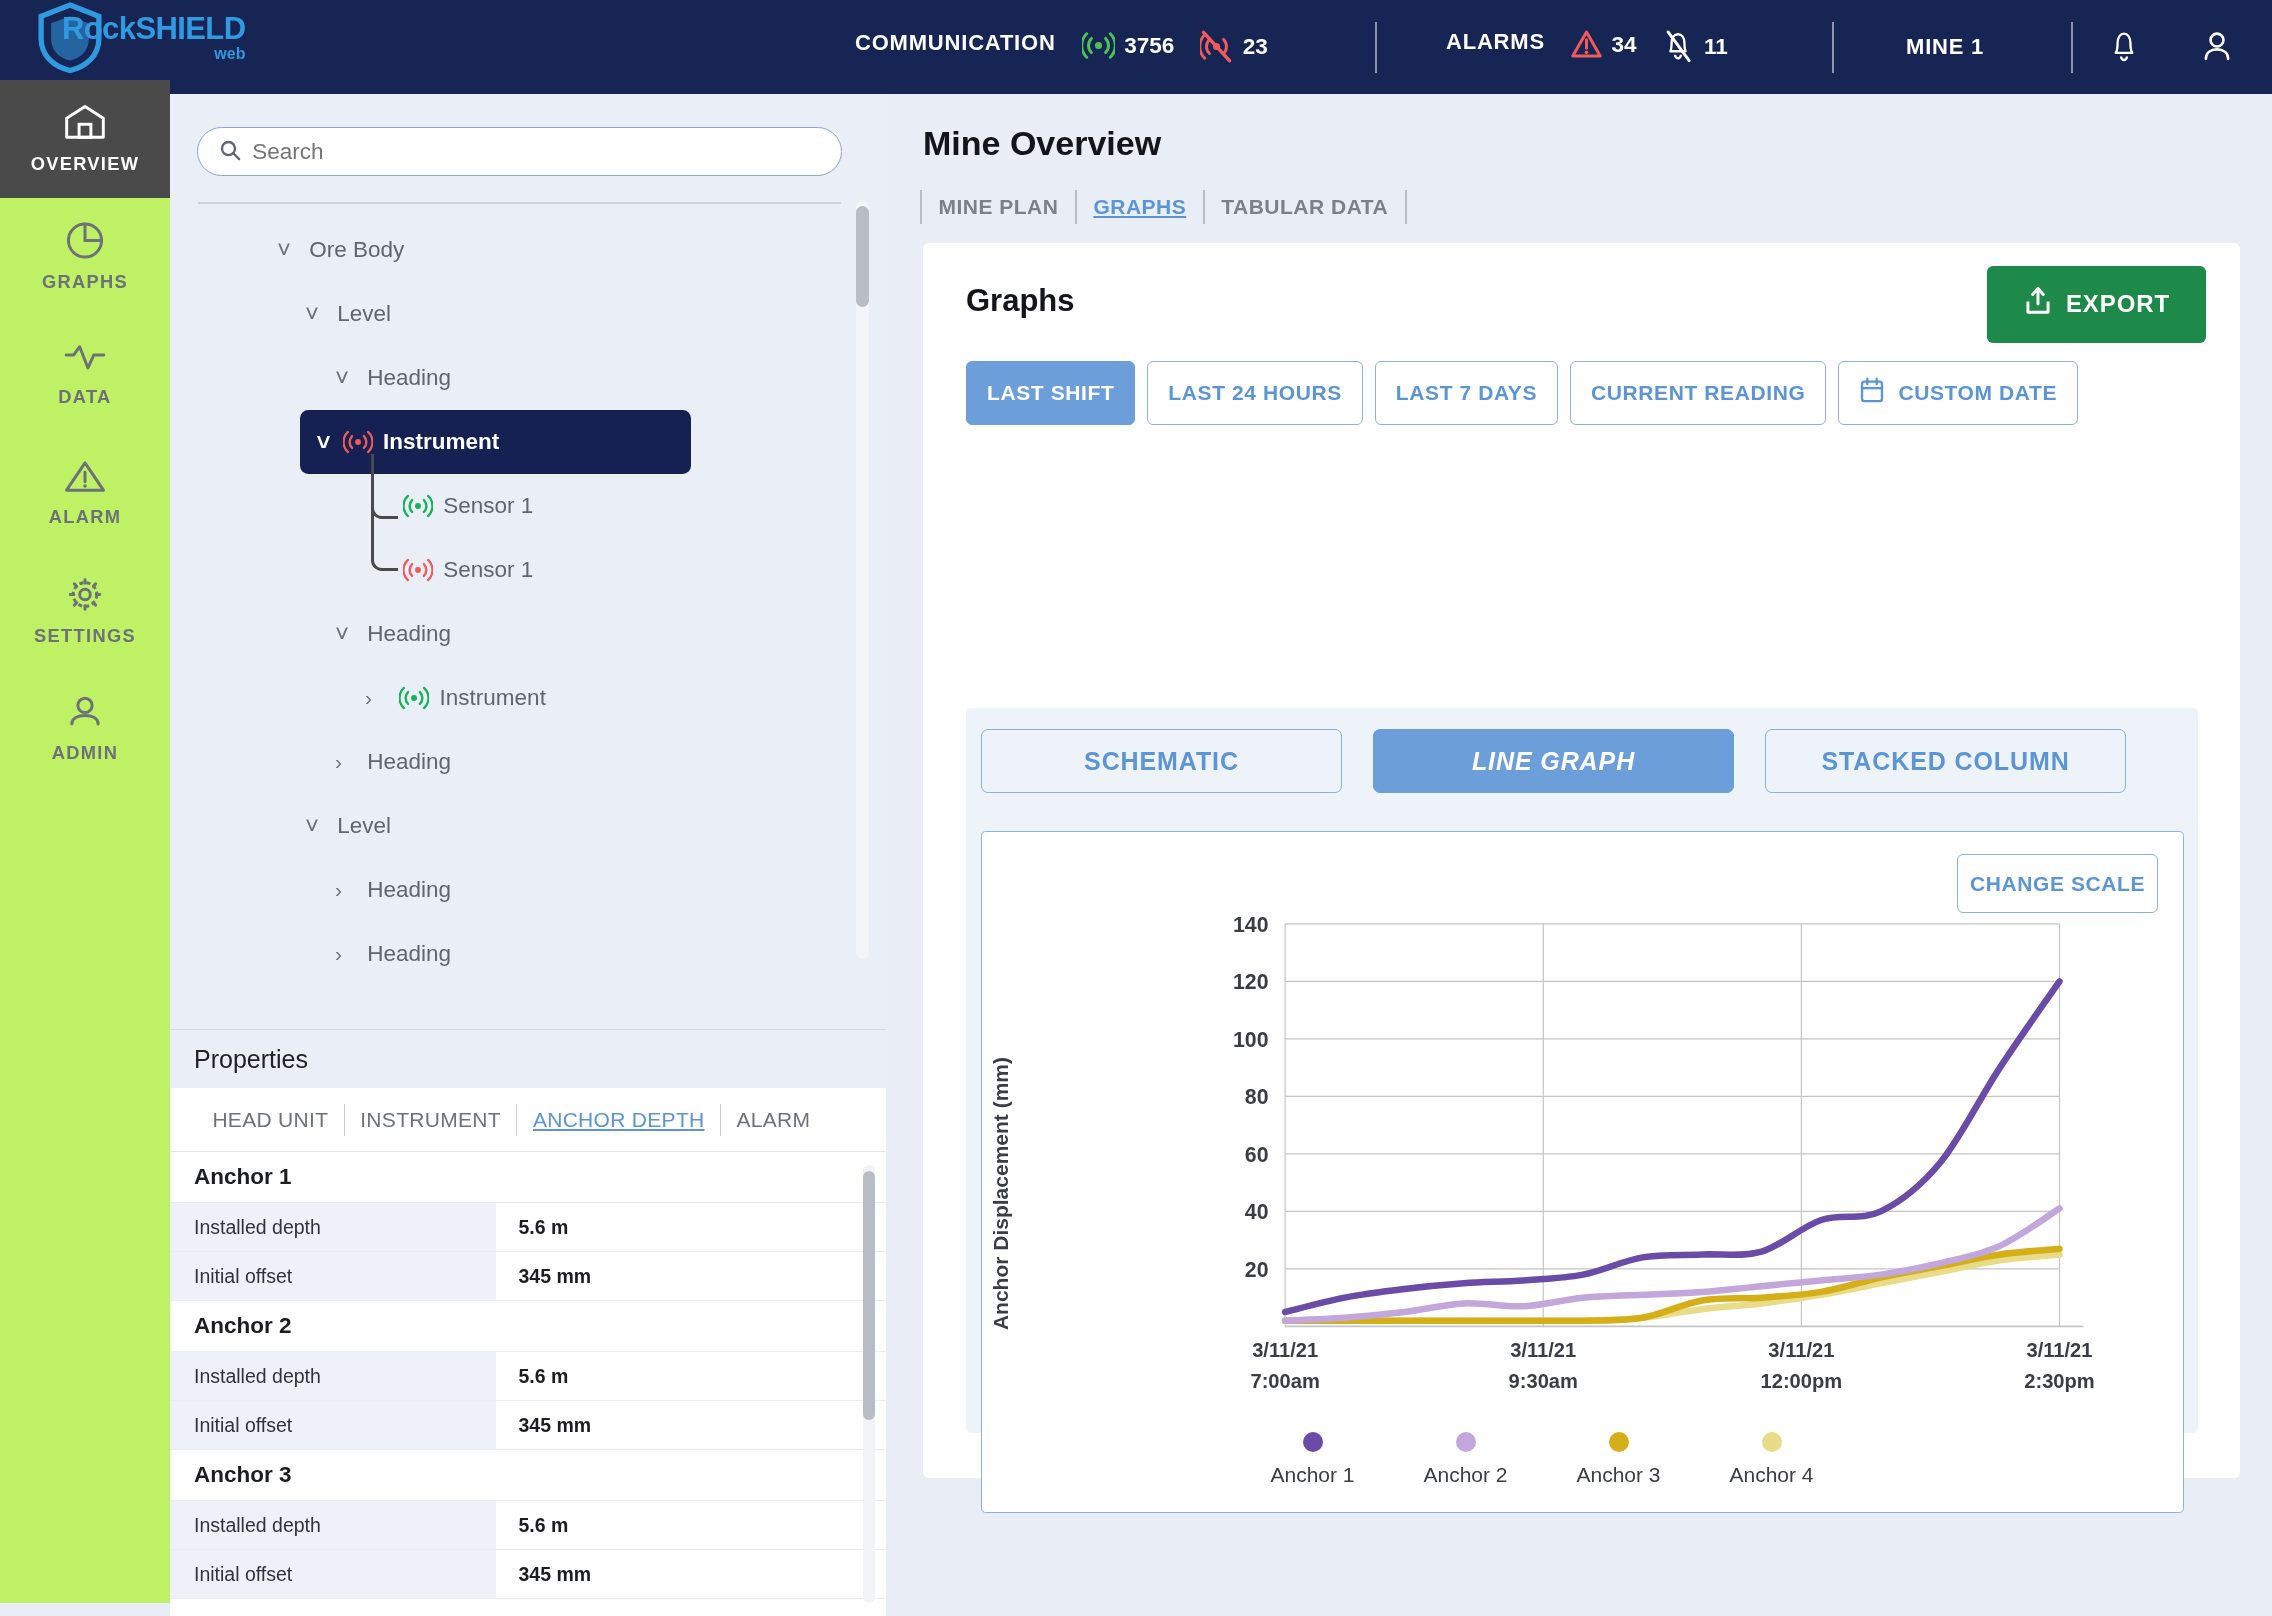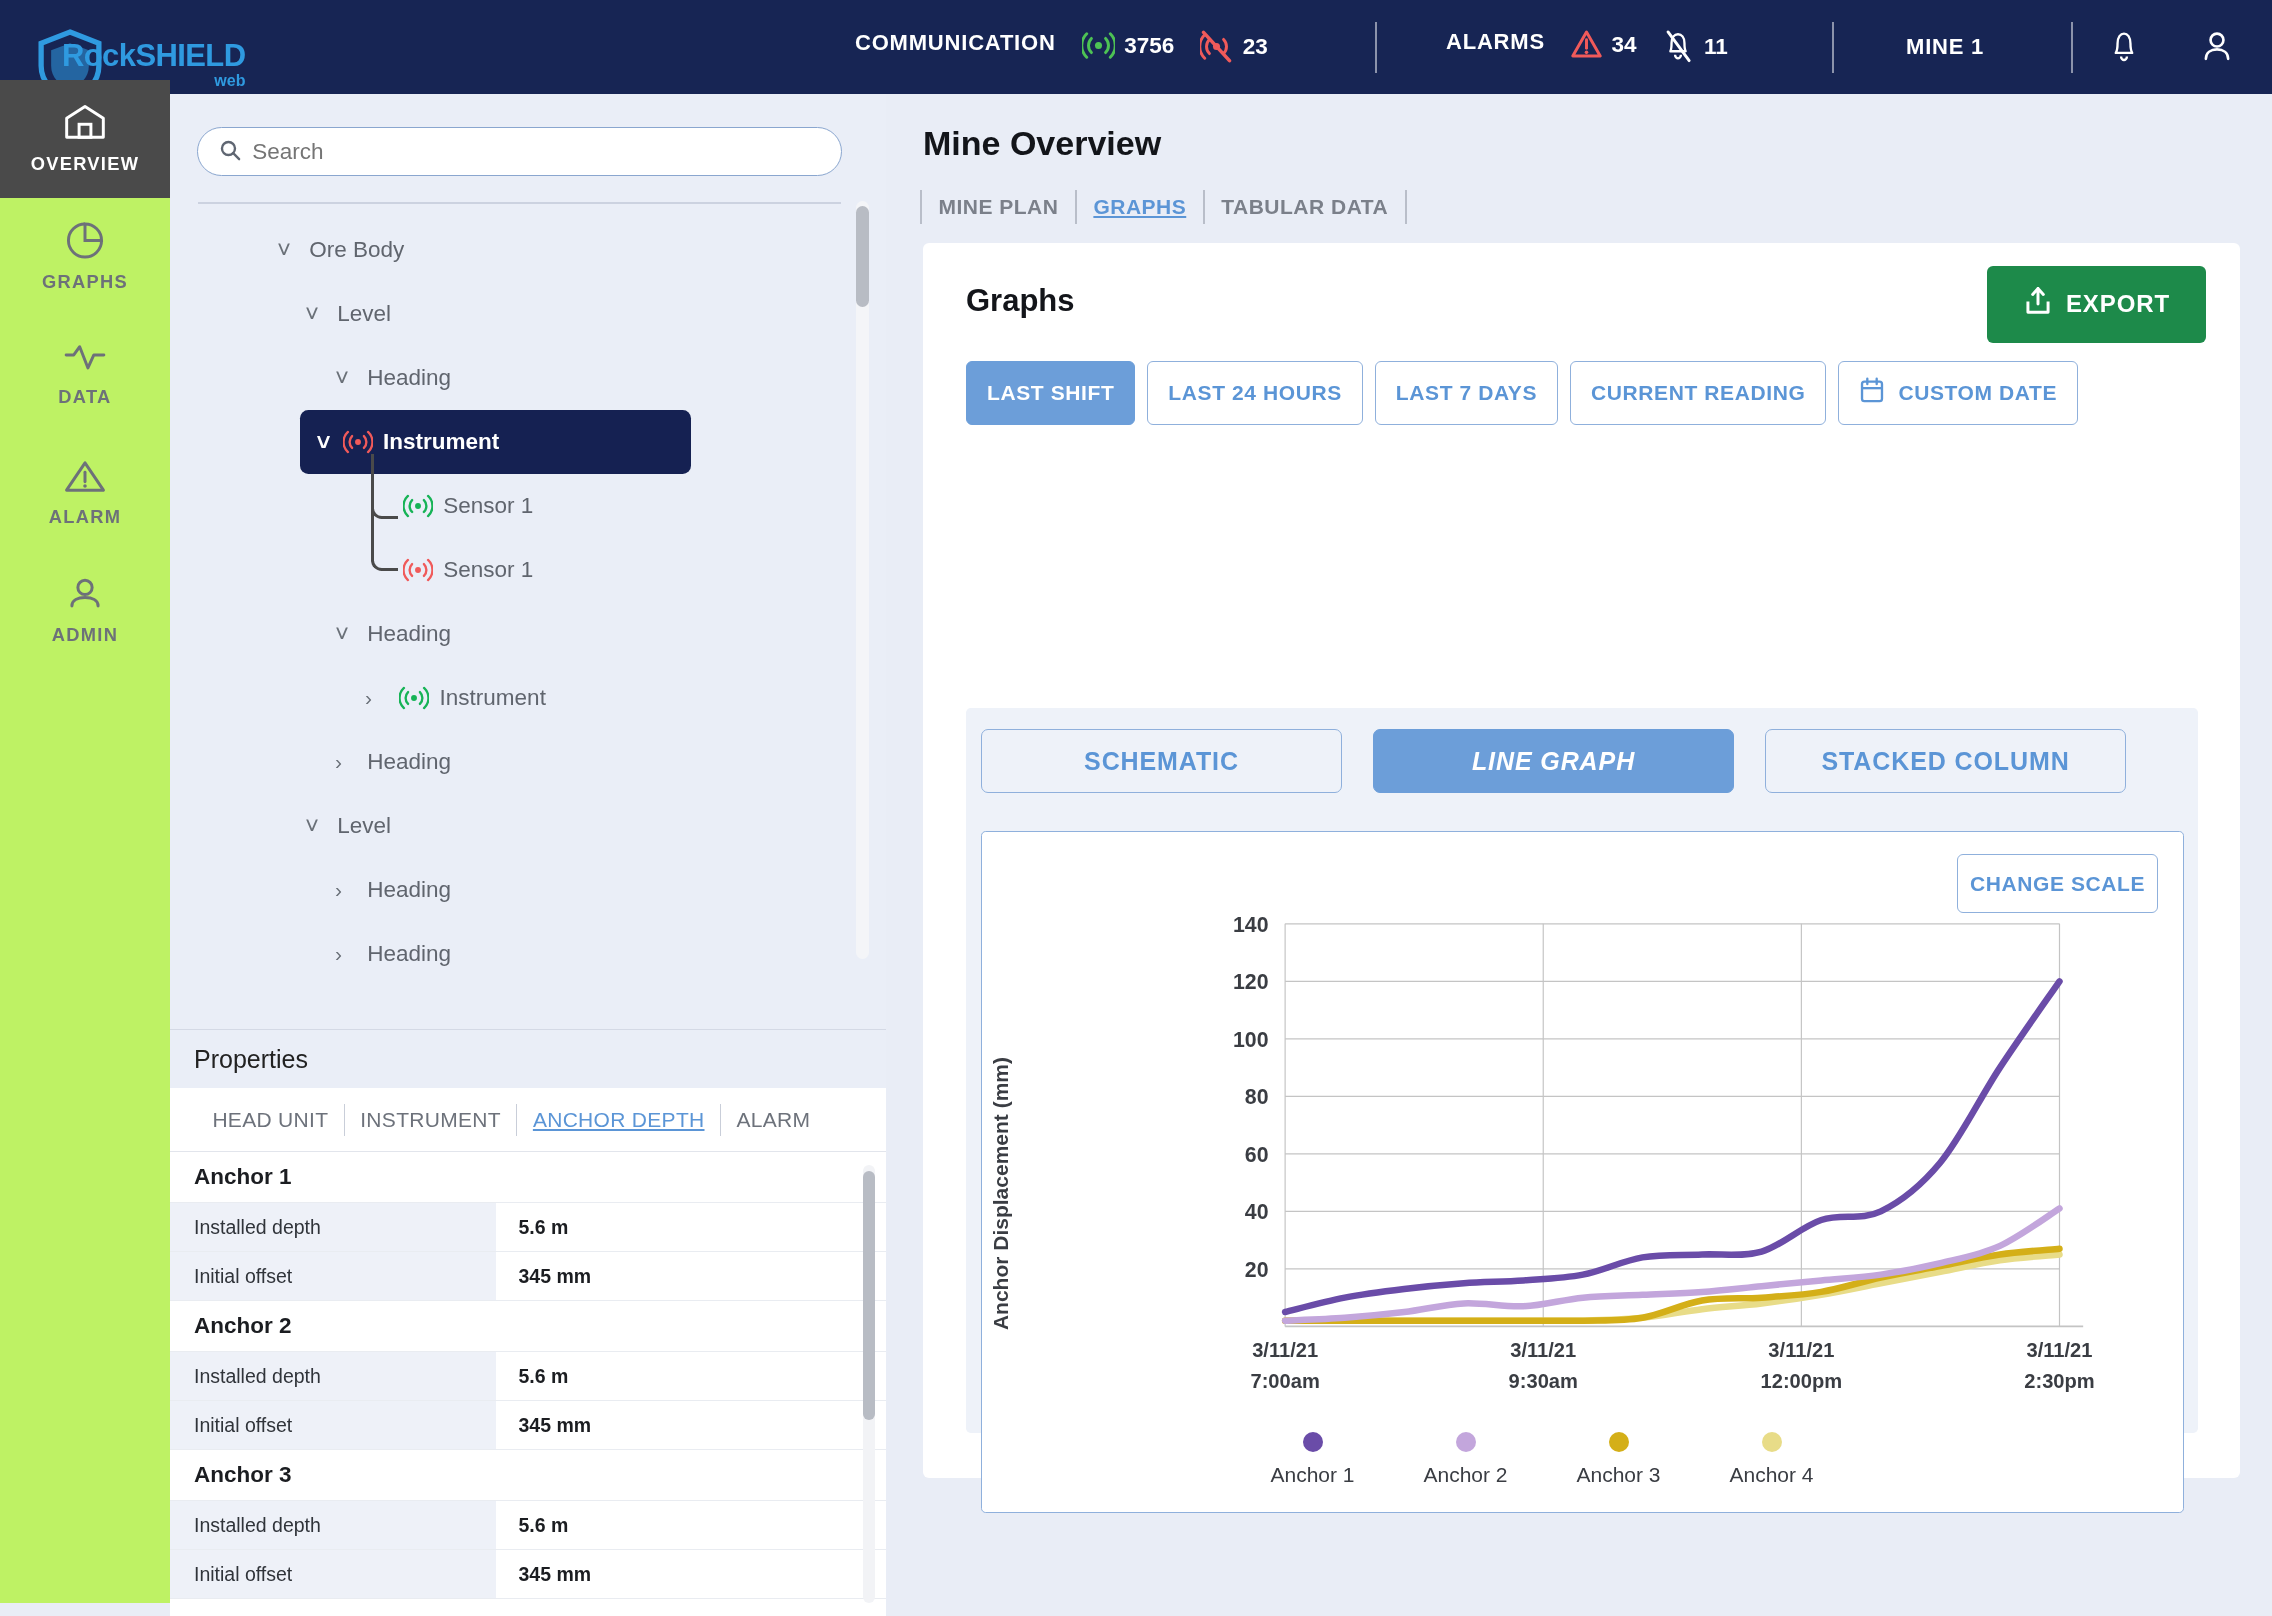--- a/index.html
+++ b/index.html
@@ -11,21 +11,21 @@
   }
 
   
   .topbar {
     position: absolute; top: 0; left: 0;
     width: 2273px; height: 94px;
     background: #172554;
     display: flex; align-items: center;
     color: #fff;
   }
-  .logo-wrap { position: absolute; left: 37px; top: 29px; display:flex; align-items:center; }
+  .logo-wrap { position: absolute; left: 37px; top: 2px; display:flex; align-items:center; }
   .logo-shield { position: relative; width: 66px; height: 71px; }
   .logo-text { position: relative; margin-left: -41px; }
   .logo-main {
     font-size: 31px; font-weight: 800; color: #2f9ae0;
     letter-spacing: -0.6px; line-height: 1;
   }
   .logo-sub {
     font-size: 16px; font-weight: 800; color: #2f9ae0;
     text-align: right; margin-top: 1.2px; line-height: 1;
   }
@@ -366,20 +366,33 @@
     <span>
       <svg width="44" height="37" viewBox="0 0 74 62">
         <path d="M37 8 L68 54 L6 54 Z" fill="none" stroke="#6d7179" stroke-width="5" stroke-linejoin="round"></path>
         <line x1="37" y1="24" x2="37" y2="40" stroke="#6d7179" stroke-width="5" stroke-linecap="round"></line>
         <circle cx="37" cy="47" r="3" fill="#6d7179"></circle>
       </svg>
     </span>
     <span class="rail-lbl">ALARM</span>
   </div>
 
+  <div class="rail-item">
+    <span>
+      <svg width="44" height="39" viewBox="0 0 74 66">
+        <g fill="none" stroke="#6d7179" stroke-width="5">
+          <circle cx="37" cy="33" r="9"></circle>
+          <path d="M37 8 L37 14 M37 52 L37 58 M12 33 L18 33 M56 33 L62 33
+                   M19 15 L23 19 M51 47 L55 51 M19 51 L23 47 M51 19 L55 15" stroke-linecap="round"></path>
+          <circle cx="37" cy="33" r="20" stroke-dasharray="7 5"></circle>
+        </g>
+      </svg>
+    </span>
+    <span class="rail-lbl">SETTINGS</span>
+  </div>
 
   <div class="rail-item">
     <span>
       <svg width="44" height="36" viewBox="0 0 74 60">
         <circle cx="37" cy="19" r="12" fill="none" stroke="#6d7179" stroke-width="5"></circle>
         <path d="M15 50 C15 40 25 36 37 36 C49 36 59 40 59 50" fill="none" stroke="#6d7179" stroke-width="5" stroke-linecap="round"></path>
       </svg>
     </span>
     <span class="rail-lbl">ADMIN</span>
   </div>

